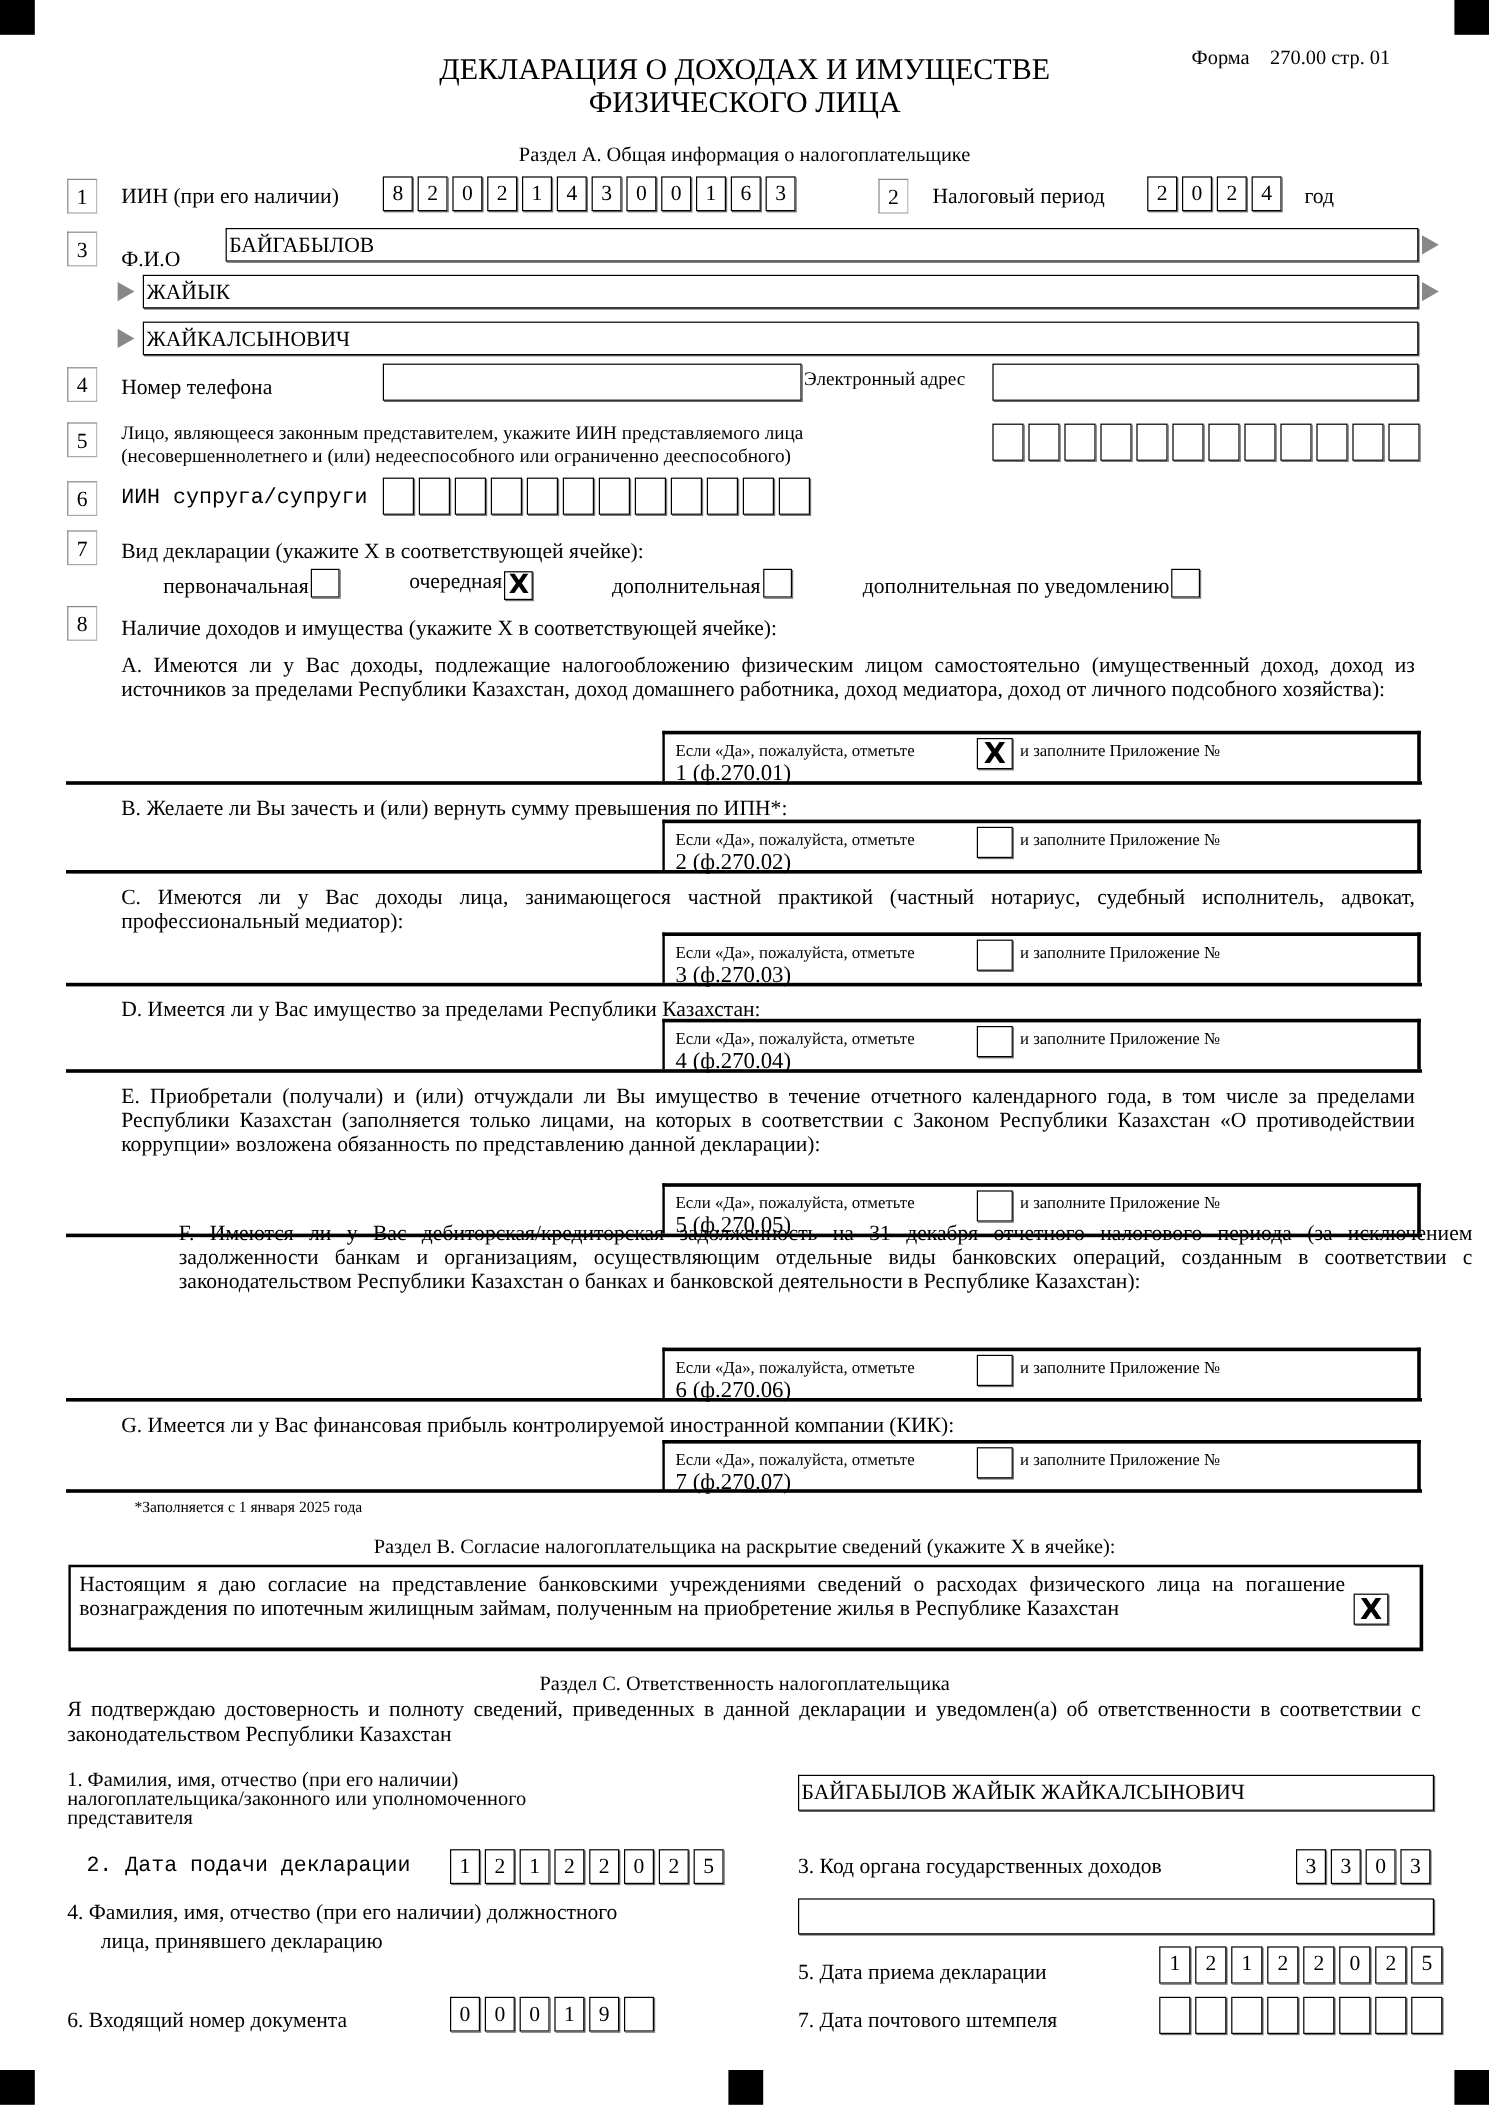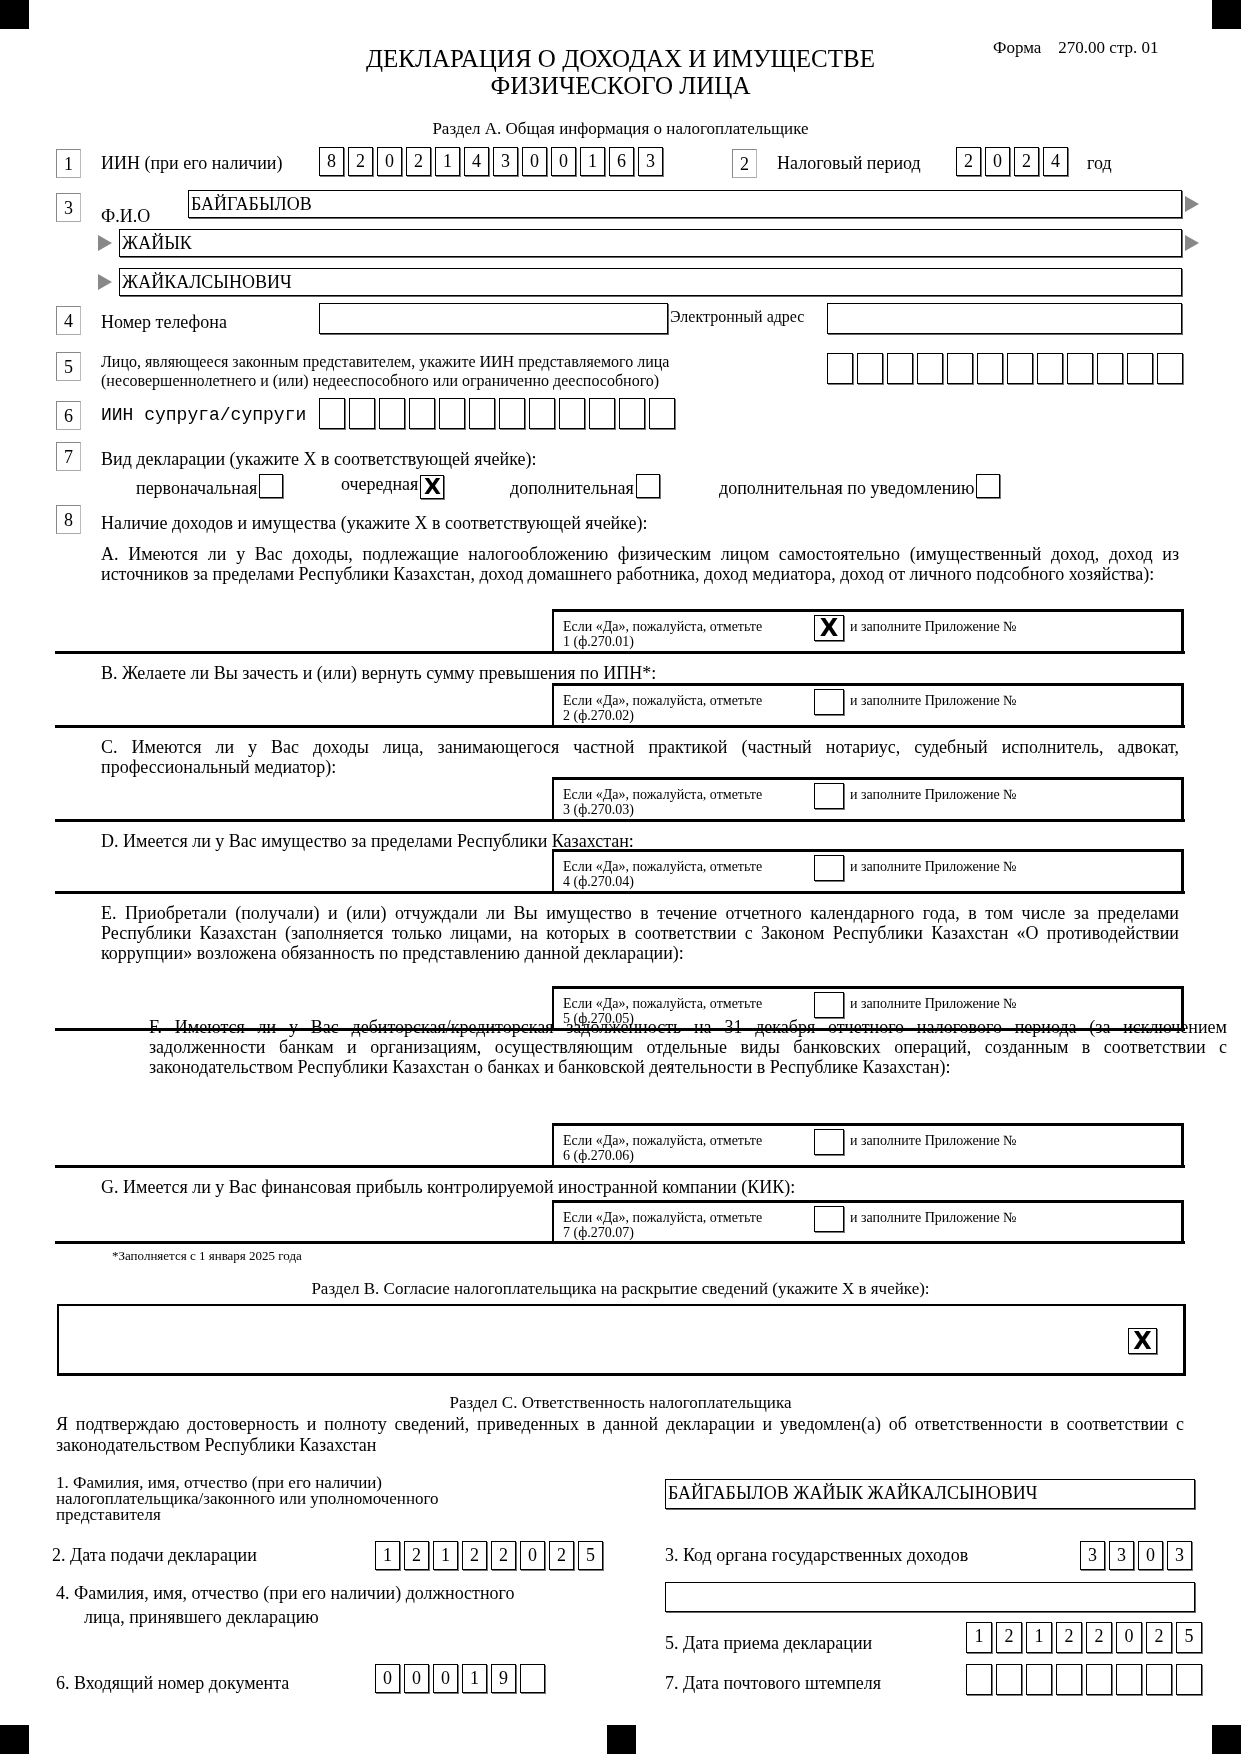--- a/index.html
+++ b/index.html
@@ -16,21 +16,21 @@
   .cells { position: absolute; display: flex; gap: 4px; }
   .cell { width: 25px; height: 29px; border: 1px solid #000; box-shadow: 1px 1px 0 #777; font-size: 18px; text-align: center; line-height: 27px; }
   .cell.lg { width: 26px; height: 31px; }
   .field { position: absolute; border: 1px solid #000; box-shadow: 1px 1px 0 #666; height: 28px; font-size: 18px; line-height: 26px; padding-left: 2px; white-space: nowrap; }
   .tri { position: absolute; width: 0; height: 0; border-top: 8px solid transparent; border-bottom: 8px solid transparent; border-left: 14px solid #888; }
   .chk { display: inline-block; width: 24px; height: 24px; border: 1px solid #000; box-shadow: 1px 1px 0 #777; vertical-align: -4px; text-align: center; line-height: 22px; font-family: "DejaVu Sans", sans-serif; font-size: 22px; font-weight: bold; margin-left: 2px; }
   .q { position: absolute; left: 101px; width: 1078px; font-size: 18px; line-height: 20px; text-align: justify; }
   .q.last-left { text-align-last: left; }
   .ansbox { position: absolute; left: 552px; width: 632px; border: 3px solid #000; border-bottom: none; border-left-width: 2px; height: 42px; }
   .ansbox .t1 { position: absolute; left: 9px; top: 7px; font-size: 14px; white-space: nowrap; }
-  .ansbox .t2 { position: absolute; left: 9px; top: 22px; font-size: 14px; white-space: nowrap; }
+  .ansbox .t2 { position: absolute; left: 9px; top: 22px; font-size: 19px; white-space: nowrap; }
   .ansbox .t3 { position: absolute; left: 296px; top: 7px; font-size: 14px; white-space: nowrap; }
   .ansbox .bx { position: absolute; left: 260px; top: 3px; width: 30px; height: 26px; border: 1px solid #000; box-shadow: 1px 1px 0 #777; text-align: center; line-height: 24px; font-family: "DejaVu Sans", sans-serif; font-size: 24px; font-weight: bold; }
   .rule { position: absolute; left: 55px; width: 1130px; height: 3px; background: #000; }
   .consent { position: absolute; left: 57px; top: 1304px; width: 1129px; height: 72px; border: 2px solid #000; border-right-width: 3px; border-bottom-width: 3px; }
   .consent .txt { position: absolute; left: 7px; top: 4px; width: 1055px; font-size: 18px; line-height: 20px; text-align: justify; }
   .consent .bx { position: absolute; right: 26px; top: 22px; width: 29px; height: 26px; border: 1px solid #000; box-shadow: 1px 1px 0 #777; text-align: center; line-height: 24px; font-family: "DejaVu Sans", sans-serif; font-size: 24px; font-weight: bold; }
 </style>
 </head>
 <body>
 
@@ -194,32 +194,33 @@
   <span class="bx"></span>
   <span class="t3">и заполните Приложение №</span>
   <span class="t2">7 (ф.270.07)</span>
 </div>
 <div class="rule" style="top:1241px;"></div>
 
 <div class="abs" style="left:112px;top:1248px;font-size:13px;">*Заполняется с 1 января 2025 года</div>
 
 <div class="sec-head" style="top:1279px;">Раздел В. Согласие налогоплательщика на раскрытие сведений (укажите X в ячейке):</div>
 <div class="consent">
+  <div class="txt">Настоящим я даю согласие на представление банковскими учреждениями сведений  о  расходах  физического  лица на  погашение  вознаграждения  по  ипотечным  жилищным  займам,  полученным  на  приобретение  жилья  в Республике Казахстан</div>
   <div class="bx">X</div>
 </div>
 
 <div class="sec-head" style="top:1393px;">Раздел С. Ответственность налогоплательщика</div>
 <div class="abs" style="left:56px;top:1414px;width:1128px;font-size:18px;line-height:21px;text-align:justify;text-align-last:left;">Я подтверждаю достоверность и полноту сведений, приведенных в данной декларации и  уведомлен(а)  об  ответственности в соответствии с законодательством Республики Казахстан</div>
 
 <div class="lbl-sm" style="left:56px;top:1474px;font-size:17px;">1. Фамилия, имя, отчество (при его наличии)</div>
 <div class="lbl-sm" style="left:56px;top:1490px;font-size:17px;">налогоплательщика/законного или уполномоченного</div>
 <div class="lbl-sm" style="left:56px;top:1506px;font-size:17px;">представителя</div>
 <div class="field" style="left:665px;top:1479px;width:530px;height:30px;">БАЙГАБЫЛОВ ЖАЙЫК ЖАЙКАЛСЫНОВИЧ</div>
 
-<div class="lbl" style="left:52px;top:1545px;">2. Дата подачи декларации</div>
+<div class="lbl" style="left:72px;top:1545px;font-family:Liberation Mono, monospace;">2. Дата подачи декларации</div>
 <div class="cells" style="left:375px;top:1541px;" id="subdate">
     <div class="cell">1</div>
     <div class="cell">2</div>
     <div class="cell">1</div>
     <div class="cell">2</div>
     <div class="cell">2</div>
     <div class="cell">0</div>
     <div class="cell">2</div>
     <div class="cell">5</div>
   </div>

